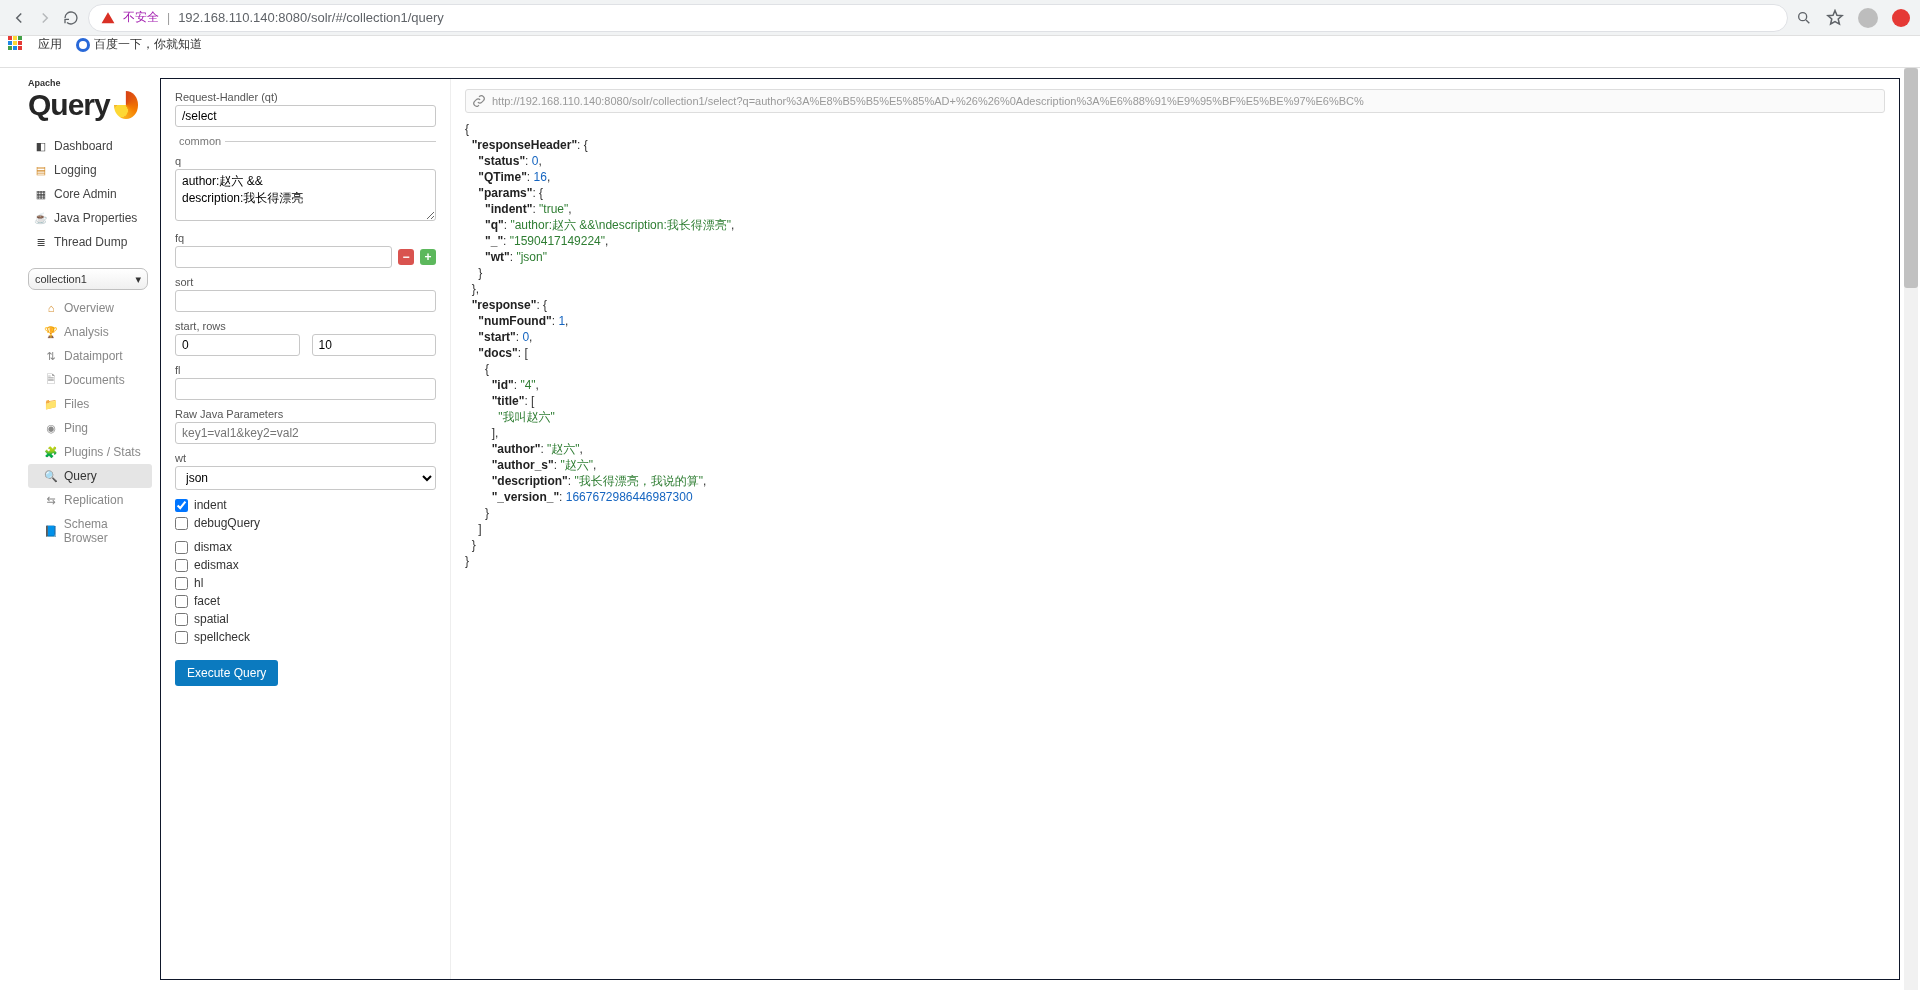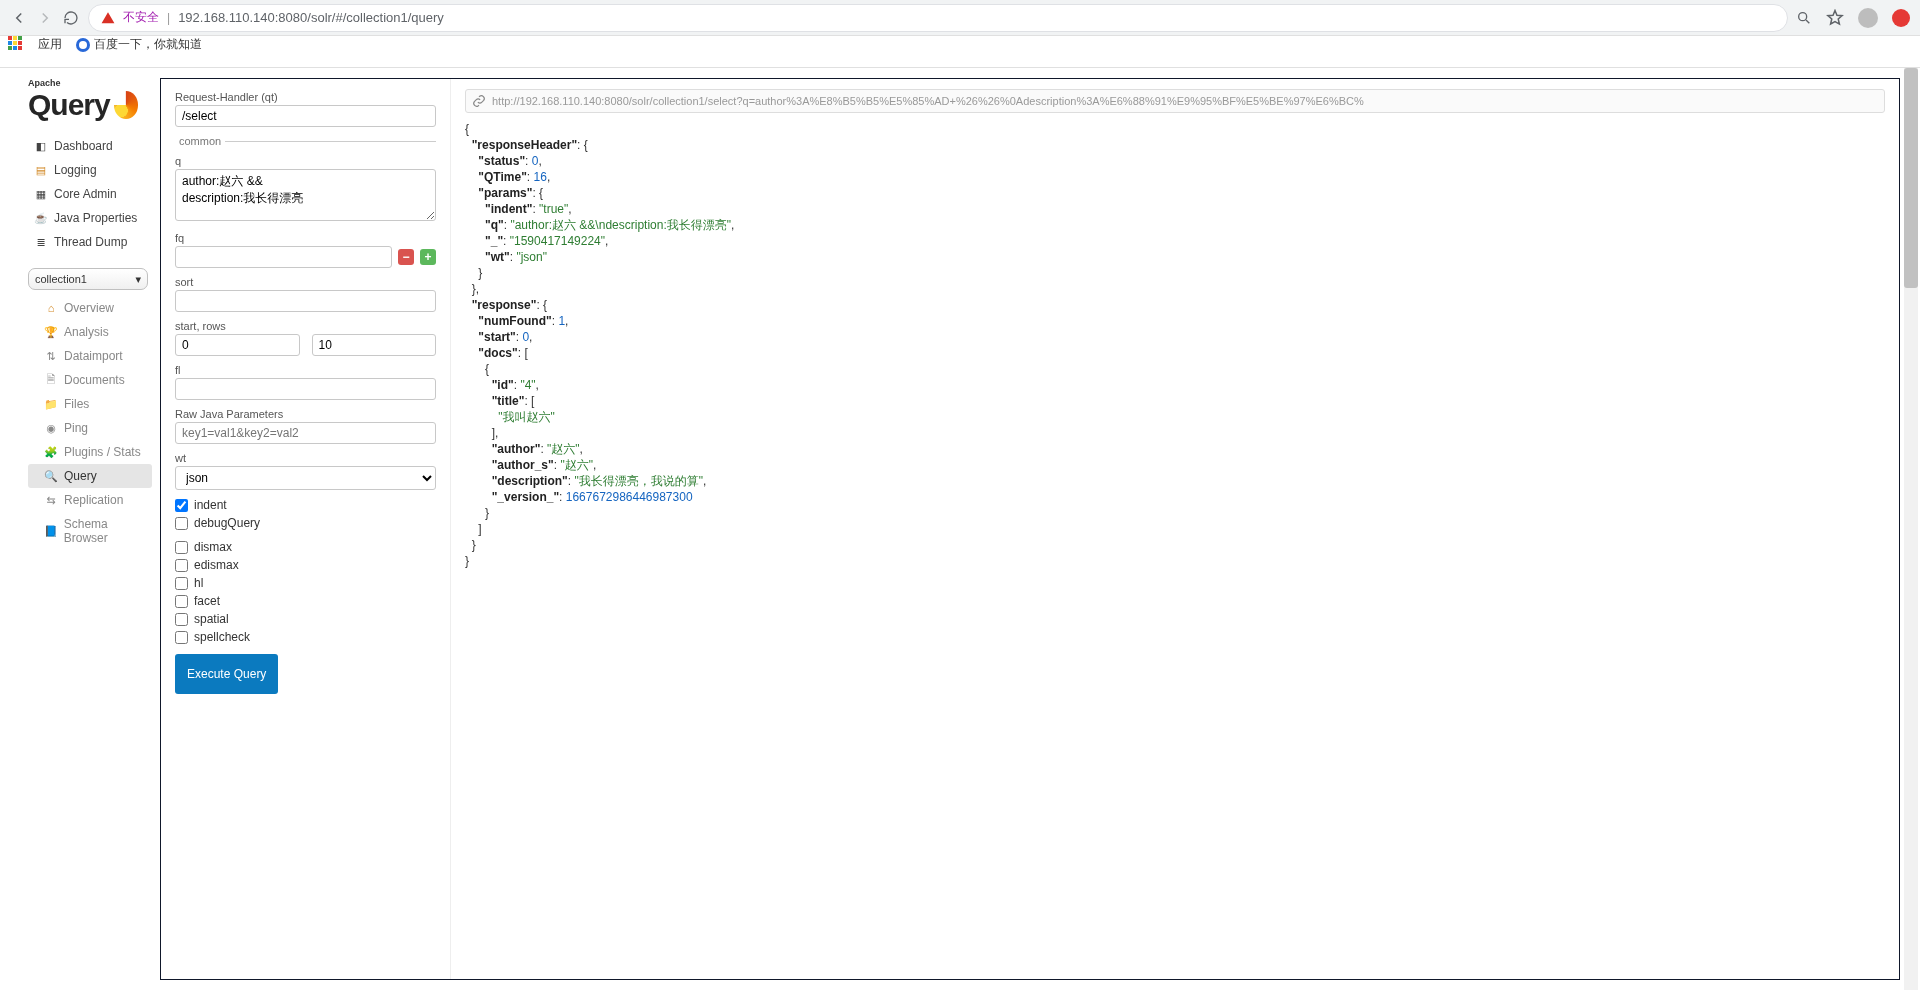--- a/index.html
+++ b/index.html
@@ -53,21 +53,21 @@
 .form-col legend { color:#777; font-size:11px; padding:0 4px; }
 .fq-row { display:flex; align-items:center; gap:6px; }
 .fq-row input { flex:1; }
 .icon-minus, .icon-plus { width:16px; height:16px; border-radius:3px; color:#fff; display:flex; align-items:center; justify-content:center; font-size:12px; font-weight:bold; cursor:pointer; }
 .icon-minus { background:#d9534f; }
 .icon-plus  { background:#5cb85c; }
 .row2 { display:flex; gap:12px; }
 .row2 input { width:48%; }
 .chk { display:flex; align-items:center; gap:6px; margin:4px 0; color:#333; font-size:12px; }
 .chk input { width:13px; height:13px; }
-.exec-btn { background:#0b7abf; color:#fff; border:none; padding:13px 12px; border-radius:3px; font-size:12px; cursor:pointer; margin-top:6px; }
+.exec-btn { background:#0b7abf; color:#fff; border:none; padding:6px 12px; border-radius:3px; font-size:12px; cursor:pointer; margin-top:12px; }
 
 .result-col { flex:1; padding:10px 14px; overflow:auto; font-family:"SimSun","NSimSun",monospace; font-size:12px; }
 .result-url-bar { display:flex; align-items:center; gap:6px; border:1px solid #ddd; border-radius:3px; padding:4px 6px; background:#fafafa; margin-bottom:8px; }
 .result-url-bar .link-ico { width:14px; height:14px; color:#888; }
 .result-url-bar .url { color:#999; font-size:11px; white-space:nowrap; overflow:hidden; text-overflow:ellipsis; }
 
 .json { white-space:pre; line-height:16px; color:#333; }
 .jk { font-weight:bold; color:#222; }
 .js { color:#2e7d32; }
 .jn { color:#1565c0; }

